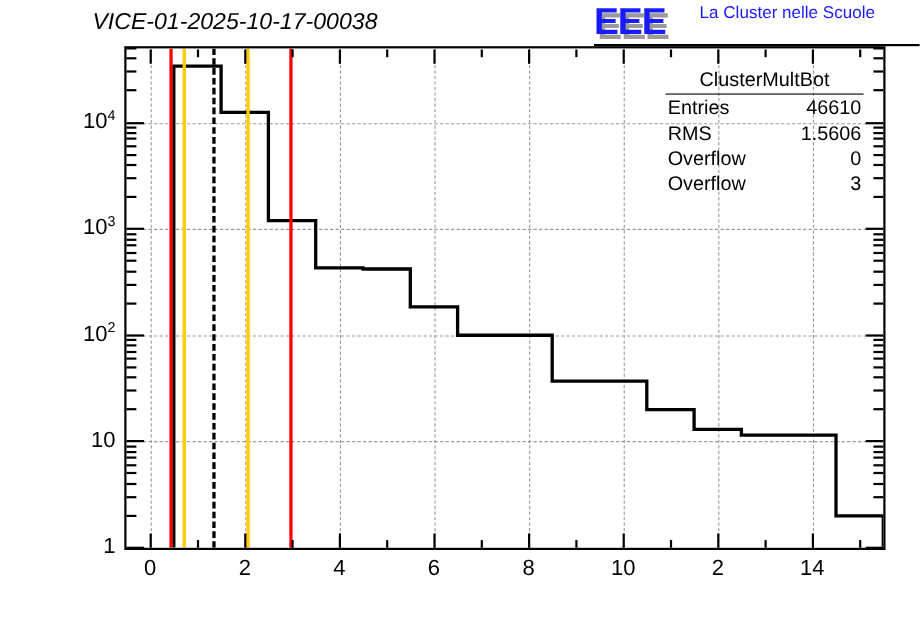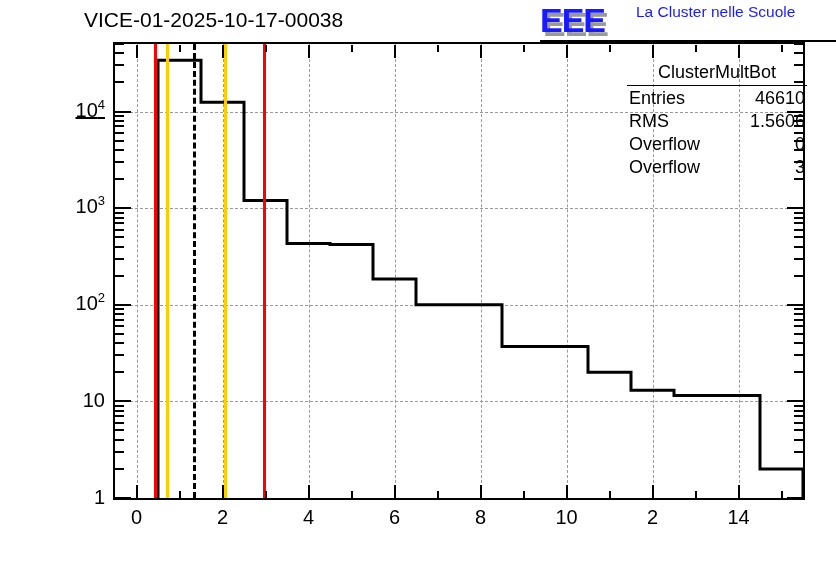--- a/index.html
+++ b/index.html
@@ -2,21 +2,21 @@
 <html><head>
 <meta charset="utf-8">
 <style>
   html,body{margin:0;padding:0;background:#ffffff;}
   body{width:836px;height:572px;overflow:hidden;font-family:"Liberation Sans",sans-serif;}
   #root{position:relative;width:836px;height:572px;background:#fff;}
 
   
   .title{
     position:absolute;left:84px;top:8px;
-    font-size:21px;color:#000;letter-spacing:0px;white-space:nowrap;
+    font-size:21px;color:#000;letter-spacing:0px;white-space:nowrap;font-style:italic;
   }
 
   
   .logo{position:absolute;left:540px;top:2px;width:296px;height:40px;}
   .logo-eee{position:absolute;left:0px;top:1px;width:92px;height:34px;}
   .logo-eee .eg{position:absolute;color:#9a9a9a;font-size:34px;font-weight:bold;line-height:34px;letter-spacing:-1px;left:3px;top:4px;font-family:"Liberation Sans",sans-serif;}
   .logo-eee .eb{position:absolute;color:#1a1aff;font-size:34px;font-weight:bold;line-height:34px;letter-spacing:-1px;left:0px;top:0px;font-family:"Liberation Sans",sans-serif;}
   .logo-txt{position:absolute;left:96px;top:1px;color:#1a1aff;font-size:15.5px;line-height:17.5px;white-space:nowrap;}
   .logo-rule{position:absolute;left:540px;top:40px;width:296px;height:2px;background:#000;}
 
@@ -44,21 +44,21 @@
 
   
   .histsvg{position:absolute;left:115px;top:44px;}
 
   
   .vline{position:absolute;width:3px;}
   .vline.dashed{width:0;border-left:3px dashed #000;}
 
   
   .stats{
-    position:absolute;left:623px;top:62px;width:188px;
+    position:absolute;left:601px;top:62px;width:188px;
     font-size:18px;color:#000;background:transparent;
   }
   .stats .sttitle{text-align:center;padding-bottom:2px;border-bottom:1.5px solid #000;margin:0 4px 1px 4px;}
   .strow{display:flex;justify-content:space-between;padding:0 6px;line-height:23px;white-space:nowrap;}
 </style>
 </head>
 <body>
 
 <div id="root">
 
@@ -220,21 +220,21 @@
       <div class="tick" style="left: 115px; top: 64.4343px; width: 9px; height: 2px;"></div>
       <div class="tick" style="left: 794px; top: 64.4343px; width: 9px; height: 2px;"></div>
       <div class="tick" style="left: 115px; top: 52.3631px; width: 9px; height: 2px;"></div>
       <div class="tick" style="left: 794px; top: 52.3631px; width: 9px; height: 2px;"></div>
       <div class="tick" style="left: 115px; top: 43px; width: 9px; height: 2px;"></div>
       <div class="tick" style="left: 794px; top: 43px; width: 9px; height: 2px;"></div>
       <div class="ylab" style="width: 90px; left: 15px; top: 486px;">1</div>
       <div class="ylab" style="width: 90px; left: 15px; top: 389.383px;">10</div>
       <div class="ylab" style="width: 90px; left: 15px; top: 289.766px;">10<sup>2</sup></div>
       <div class="ylab" style="width: 90px; left: 15px; top: 193.149px;">10<sup>3</sup></div>
-      <div class="ylab" style="width: 90px; left: 15px; top: 96.5323px; text-decoration: underline;">10<sup>4</sup></div>
+      <div class="ylab" style="width: 90px; left: 15px; top: 96.5323px;">10<sup>4</sup></div>
     </div>
 
 
   <div class="stats">
     <div class="sttitle">ClusterMultBot</div>
     <div id="statrows">
         <div class="strow">
           <span>Entries</span>
           <span>46610</span>
         </div>

